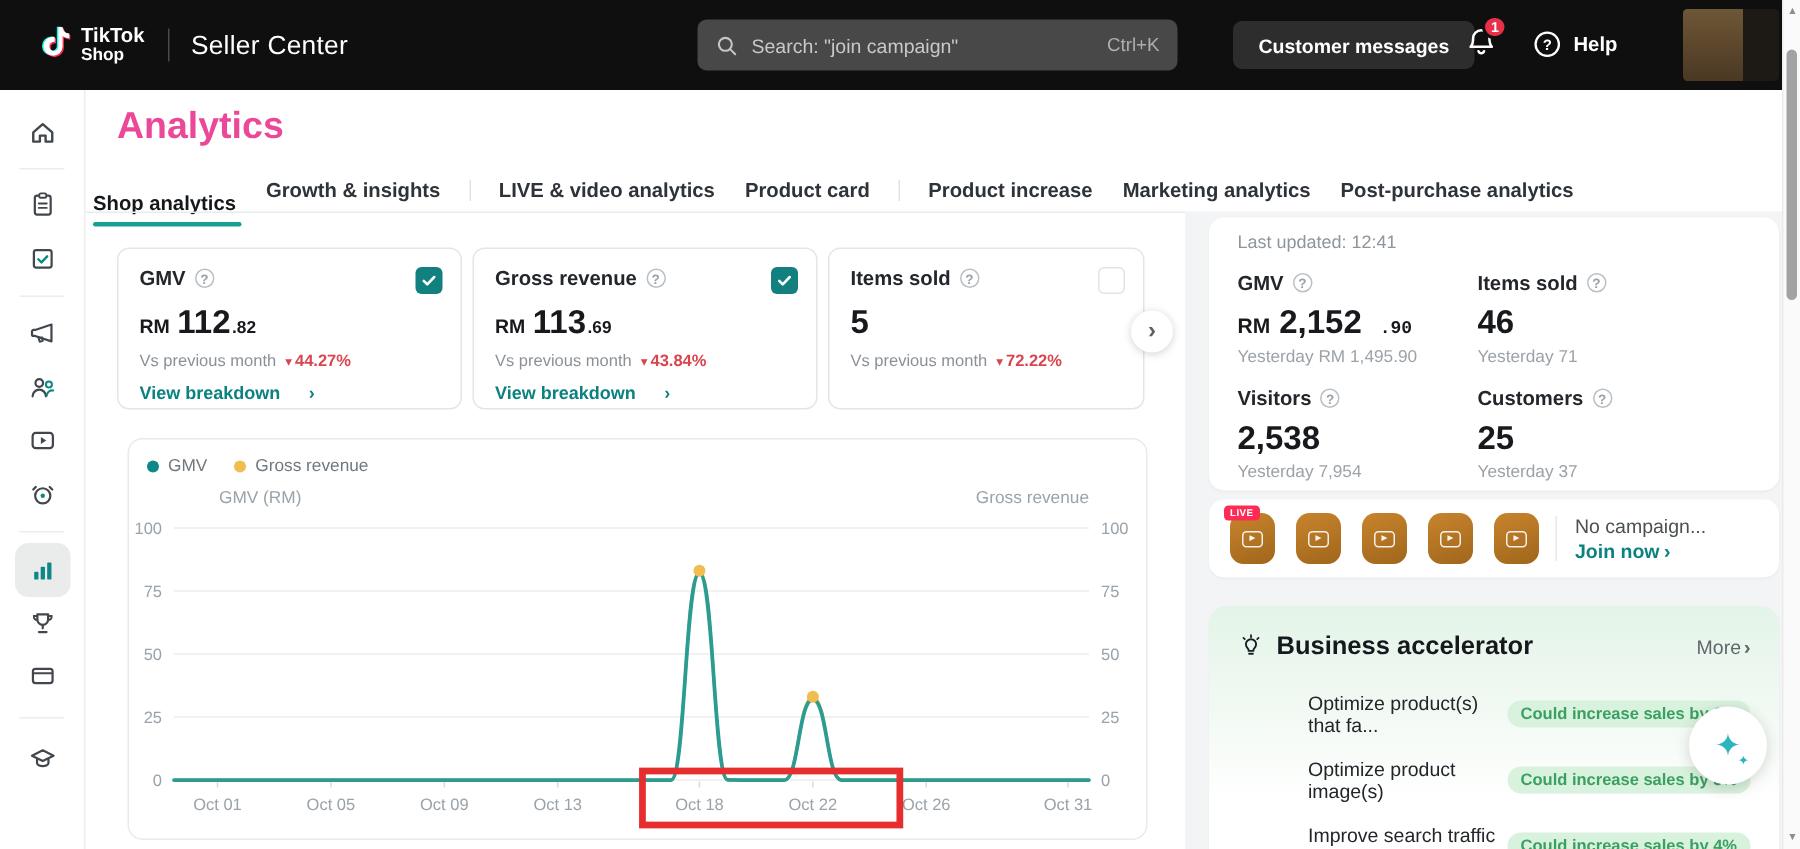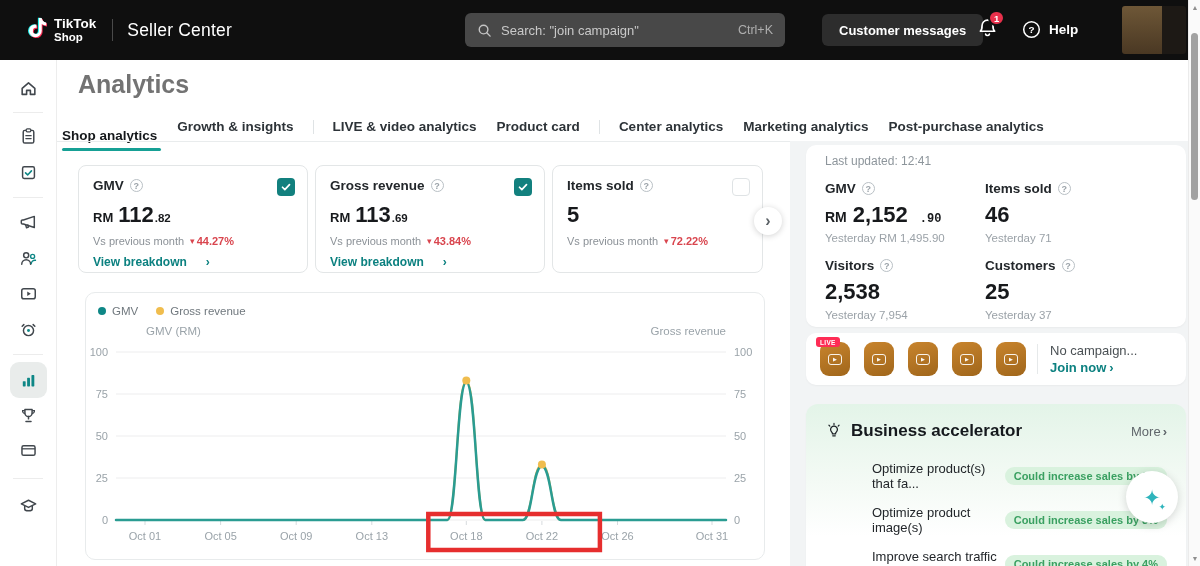--- a/index.html
+++ b/index.html
@@ -36,21 +36,21 @@
   .sidebar { position:absolute; left:0; top:60px; width:57px; height:506px; background:#fff;
     border-right:1px solid #ededed; z-index:5; }
   .side-item { position:absolute; left:10px; width:37px; height:36px; display:flex; align-items:center;
     justify-content:center; border-radius:9px; cursor:pointer; }
   .side-item svg { width:19px; height:19px; }
   .side-item.active { background:#e9eceb; }
   .side-div { position:absolute; left:13px; width:30px; height:1px; background:#ececec; }
 
   
   .right-region { position:absolute; left:790px; top:141px; width:398px; height:425px; background:#f2f4f5; }
-  .page-title { position:absolute; left:78px; top:70px; font-size:25px; font-weight:700; color:#737373; }
+  .page-title { position:absolute; left:78px; top:70px; font-size:25px; font-weight:700; color:#ec4899; }
   .tabs { position:absolute; left:62px; top:112px; height:29px; display:flex; align-items:center; }
   .tab { font-size:13.5px; font-weight:600; color:#2d3338; padding:0 10px; height:29px;
     display:flex; align-items:center; position:relative; cursor:pointer; white-space:nowrap; }
   .tab:first-child { padding-left:0;margin-top:18px; }
   .tab.active { font-weight:700; color:#15181b; }
   .tab.active::after { content:""; position:absolute; left:0; right:6px; bottom:-1px; height:3px;
     background:#16a095; border-radius:2px; }
   .tab-div { width:1px; height:14px; background:#dfe3e5; margin:0 9px; }
   .tabs-line { position:absolute; left:57px; top:141px; width:733px; height:1px; background:#e9eced; }
 
@@ -273,21 +273,21 @@
 
 <div class="right-region"></div>
 <h1 class="page-title">Analytics</h1>
 <div class="tabs" id="tabs">
     <div class="tab active">Shop analytics</div>
     <div class="tab">Growth &amp; insights</div>
     <span class="tab-div"></span>
     <div class="tab">LIVE &amp; video analytics</div>
     <div class="tab">Product card</div>
     <span class="tab-div"></span>
-    <div class="tab">Center analytics</div>
+    <div class="tab">Product increase</div>
     <div class="tab">Marketing analytics</div>
     <div class="tab">Post-purchase analytics</div>
   </div>
 <div class="tabs-line"></div>
 
 <div class="mcard card1">
   <div class="mrow">
     <span>GMV</span>
     <span class="qmark">?</span>
   </div>

